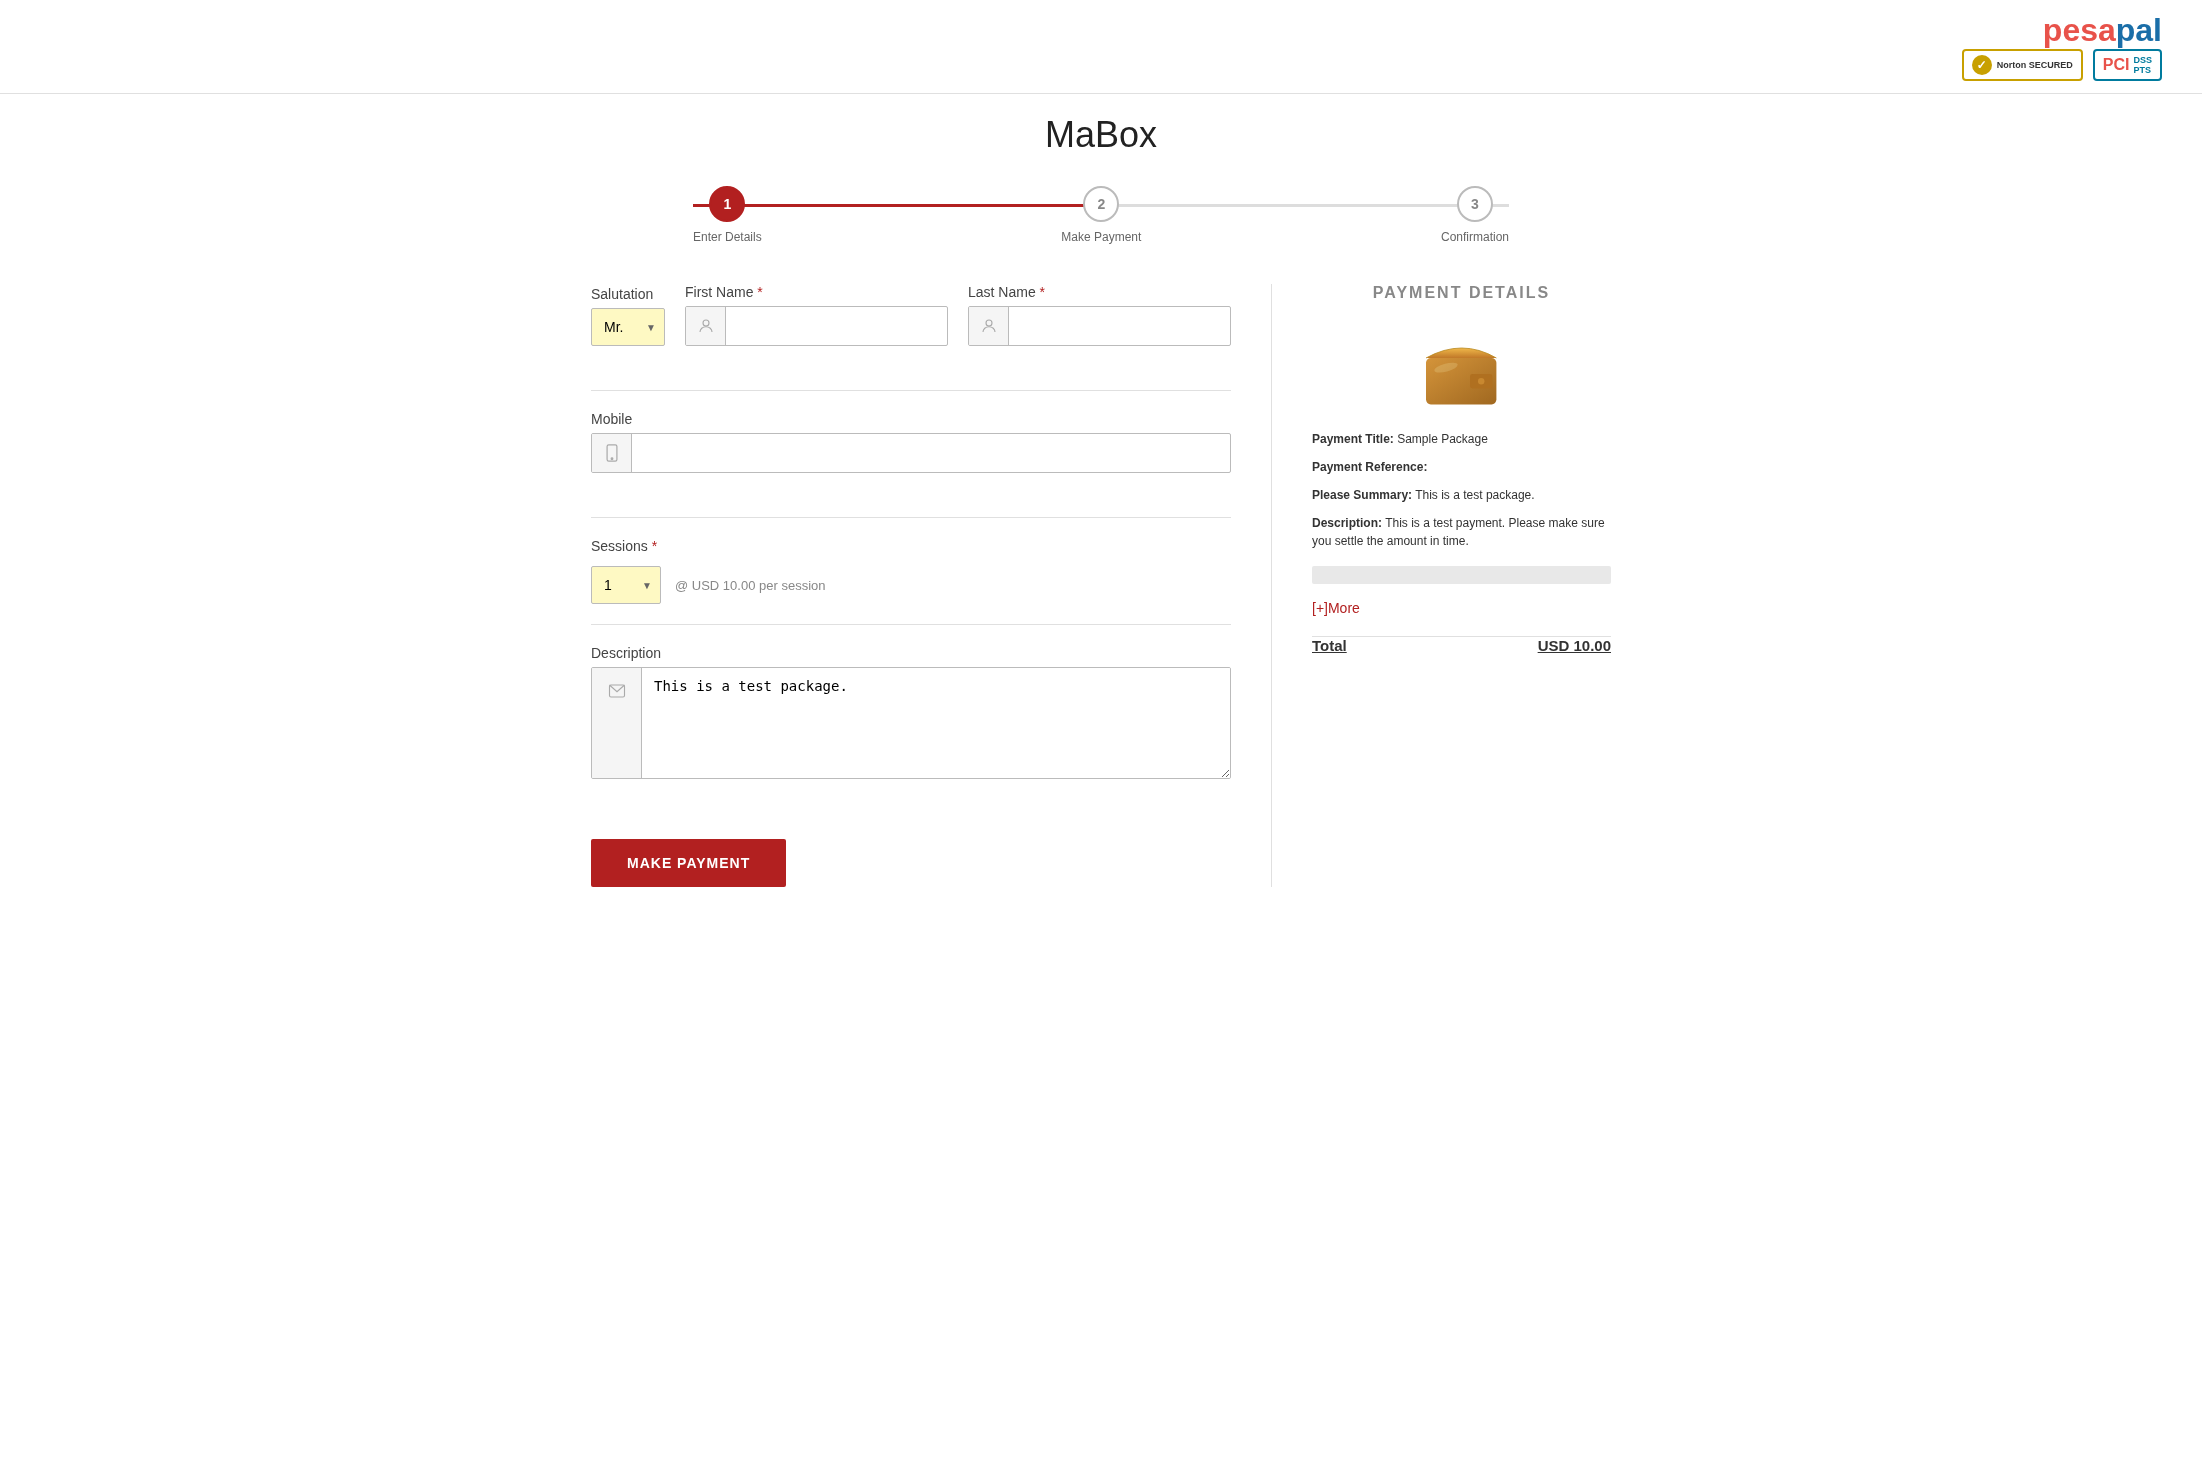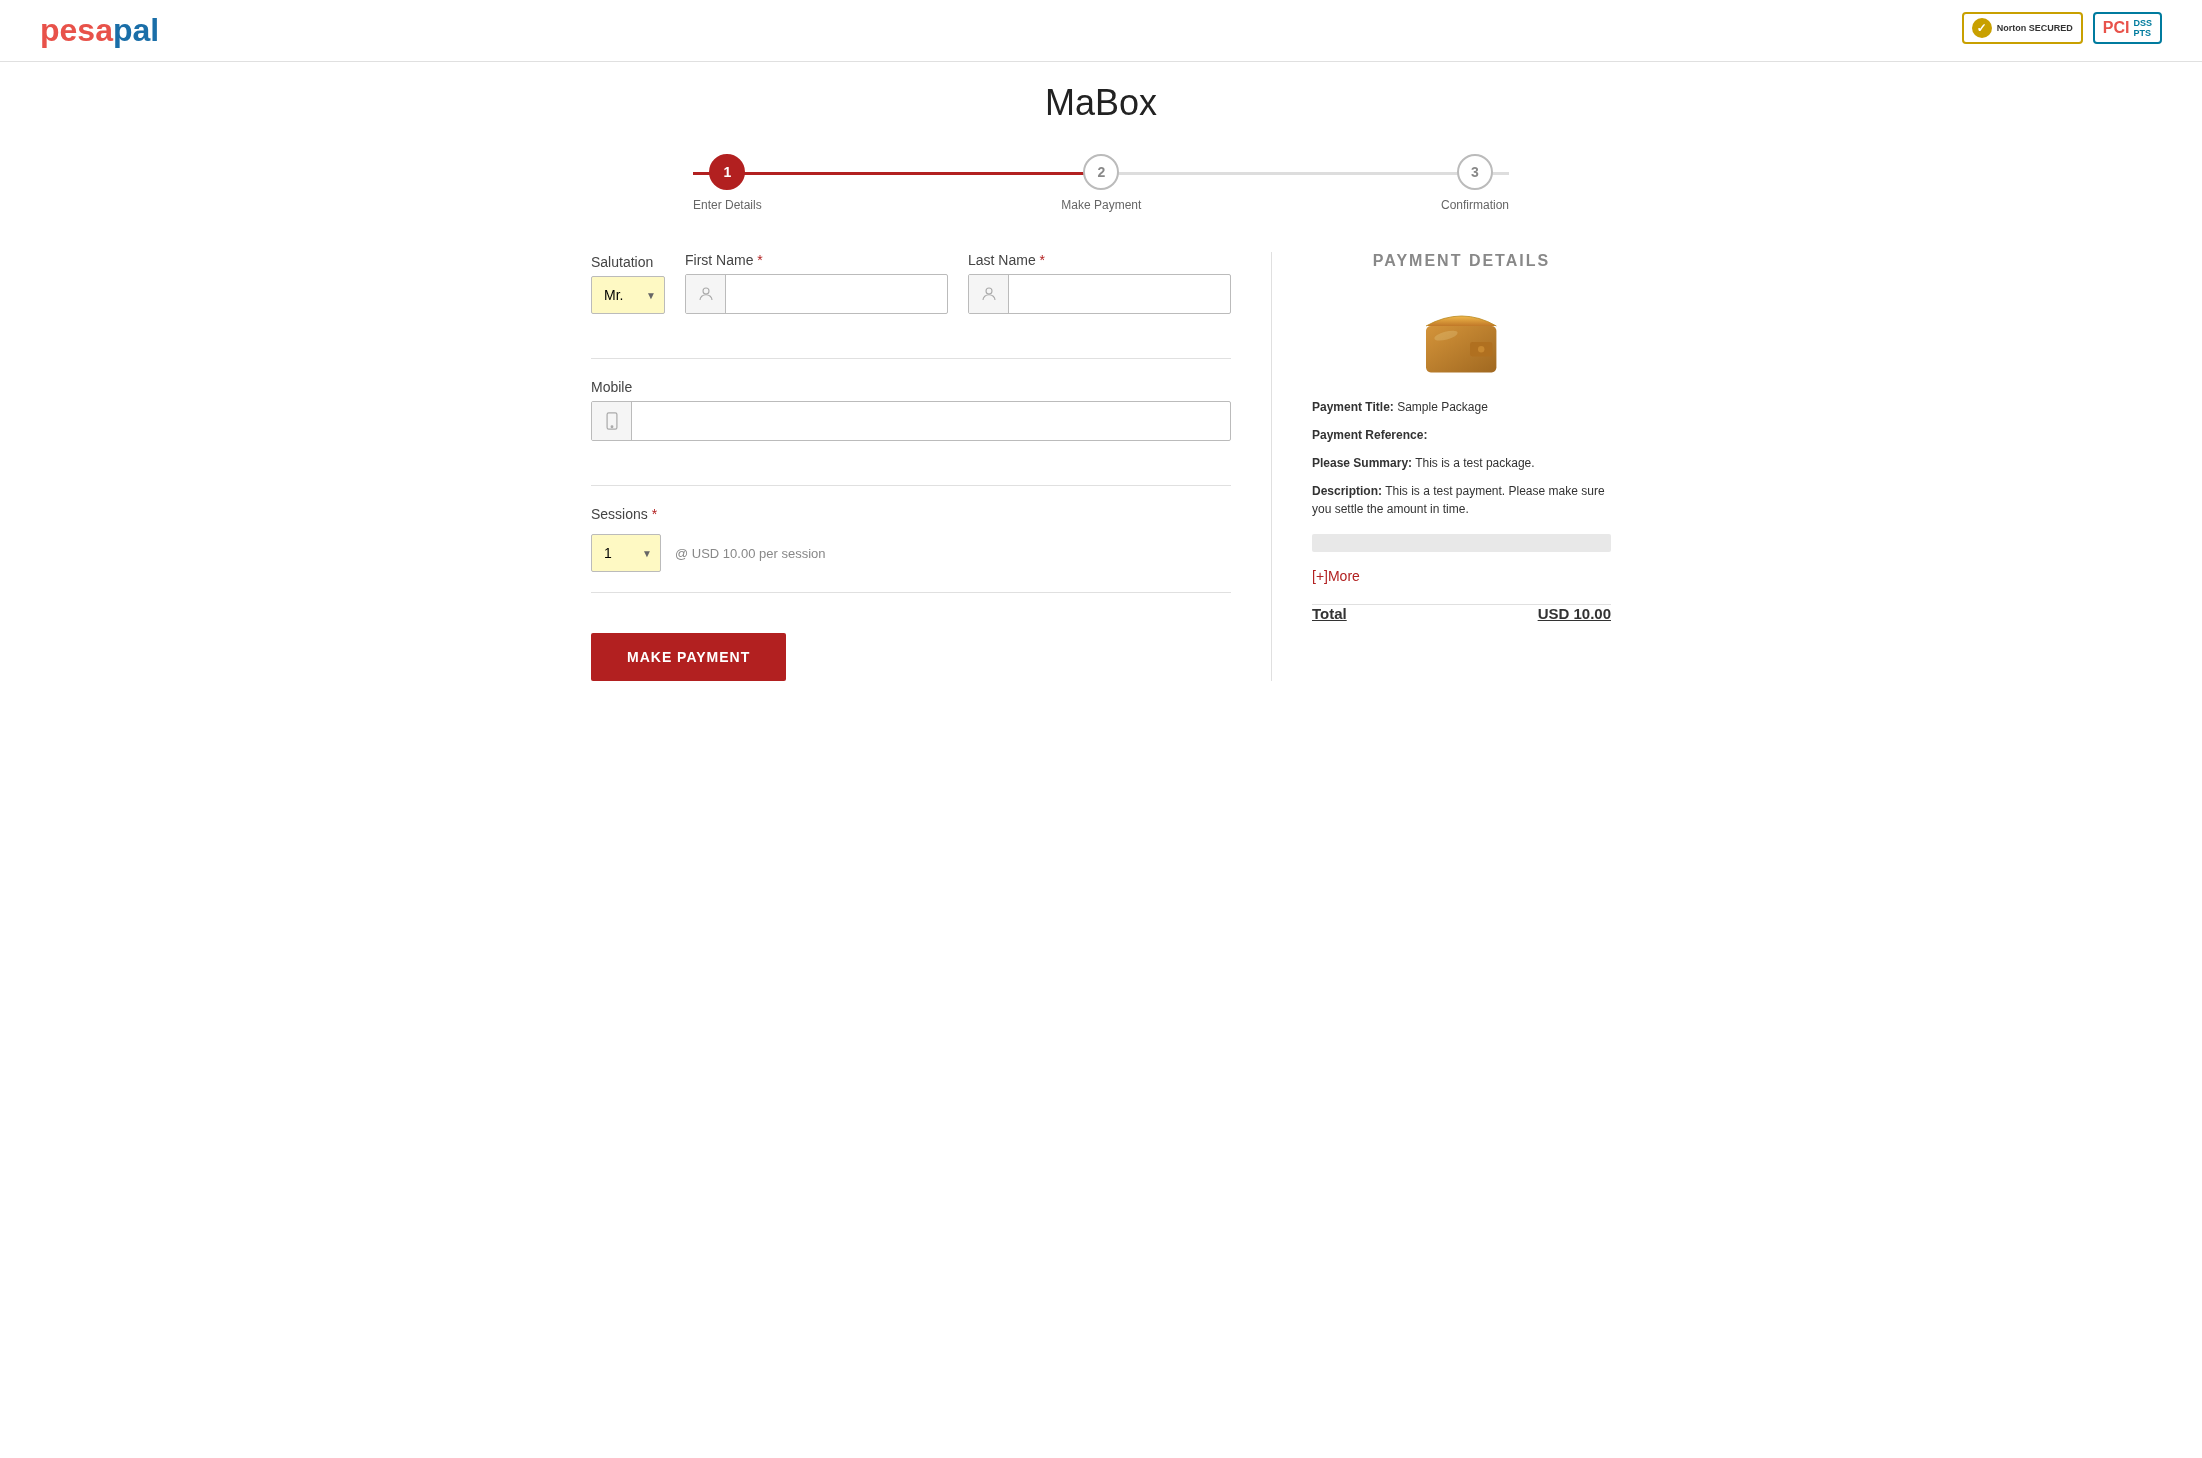--- a/index.html
+++ b/index.html
@@ -1,24 +1,25 @@
 <!DOCTYPE html>
 <html><head>
   <meta charset="utf-8">
   <style>
     * { box-sizing: border-box; margin: 0; padding: 0; }
     body { font-family: Arial, Helvetica, sans-serif; background: #fff; color: #333; font-size: 14px; }
 
     
     .header {
       display: flex;
-      align-items: flex-start;
+      align-items: flex-end;
       justify-content: space-between;
       padding: 12px 40px;
       border-bottom: 1px solid #e0e0e0;
+      flex-direction: column;
     }
     .logo {
       font-size: 32px;
       font-weight: bold;
       color: #e8524a;
     }
     .logo span.pesa { color: #e8524a; }
     .logo span.pal { color: #1a6ea8; }
     .header-badges {
       display: flex;
@@ -469,20 +470,34 @@
                 <option>5</option>
               </select>
               <span class="select-arrow">▼</span>
             </div>
             <span class="sessions-hint">@ USD 10.00 per session</span>
           </div>
         </div>
       </div>
 
       
+      <div class="form-section" style="border-bottom:none">
+        <div class="field-group">
+          <label class="field-label">Description</label>
+          <div class="textarea-with-icon">
+            <div class="textarea-icon-area">
+              <svg width="18" height="18" viewBox="0 0 24 24" fill="none" stroke="#aaa" stroke-width="1.5">
+                  <rect x="2" y="4" width="20" height="16" rx="2"></rect>
+                  <polyline points="2,4 12,13 22,4"></polyline>
+                </svg>
+            </div>
+            <textarea style="">This is a test package.</textarea>
+          </div>
+        </div>
+      </div>
 
       
       <button class="make-payment-btn">MAKE PAYMENT</button>
 
     </div>
 
     <div class="details-col">
       <h2 class="payment-details-title">PAYMENT DETAILS</h2>
 
       <svg class="wallet-icon" viewBox="0 0 100 90" xmlns="http://www.w3.org/2000/svg">

